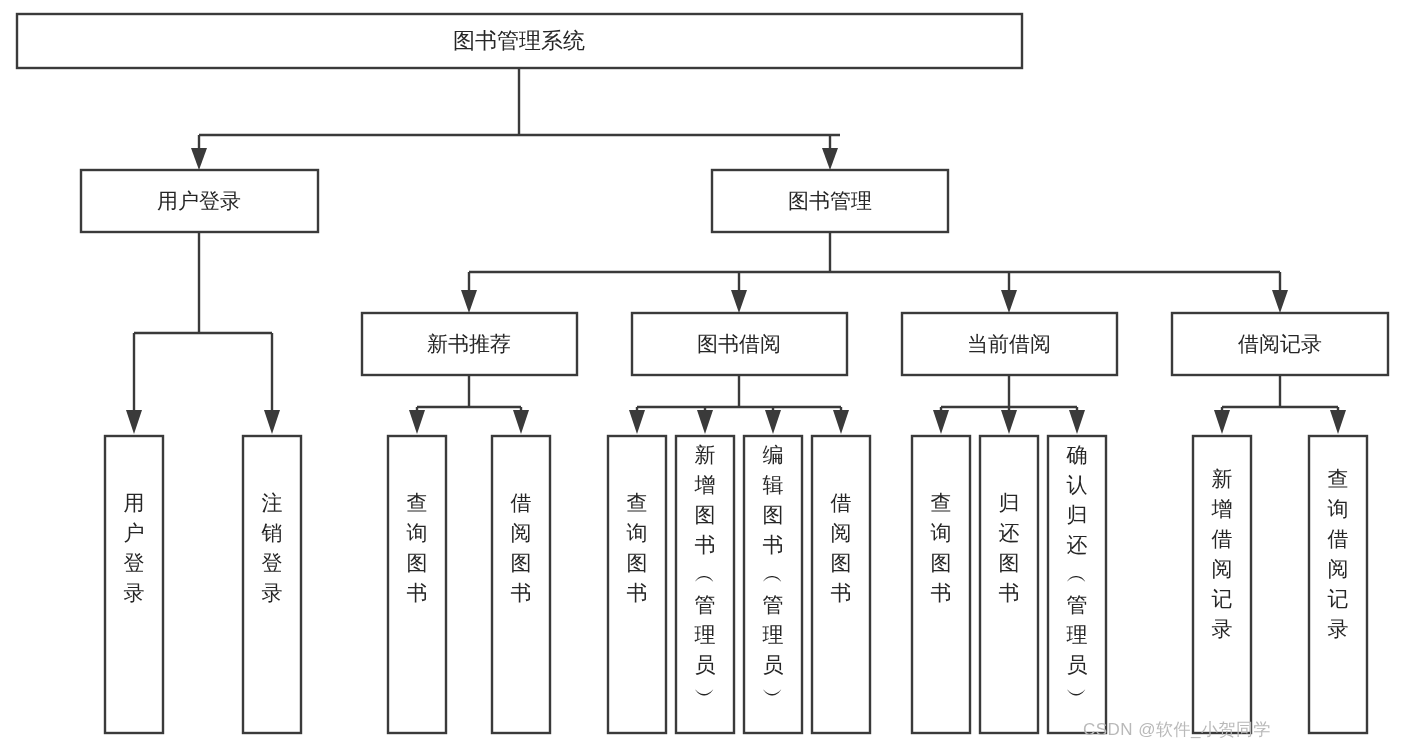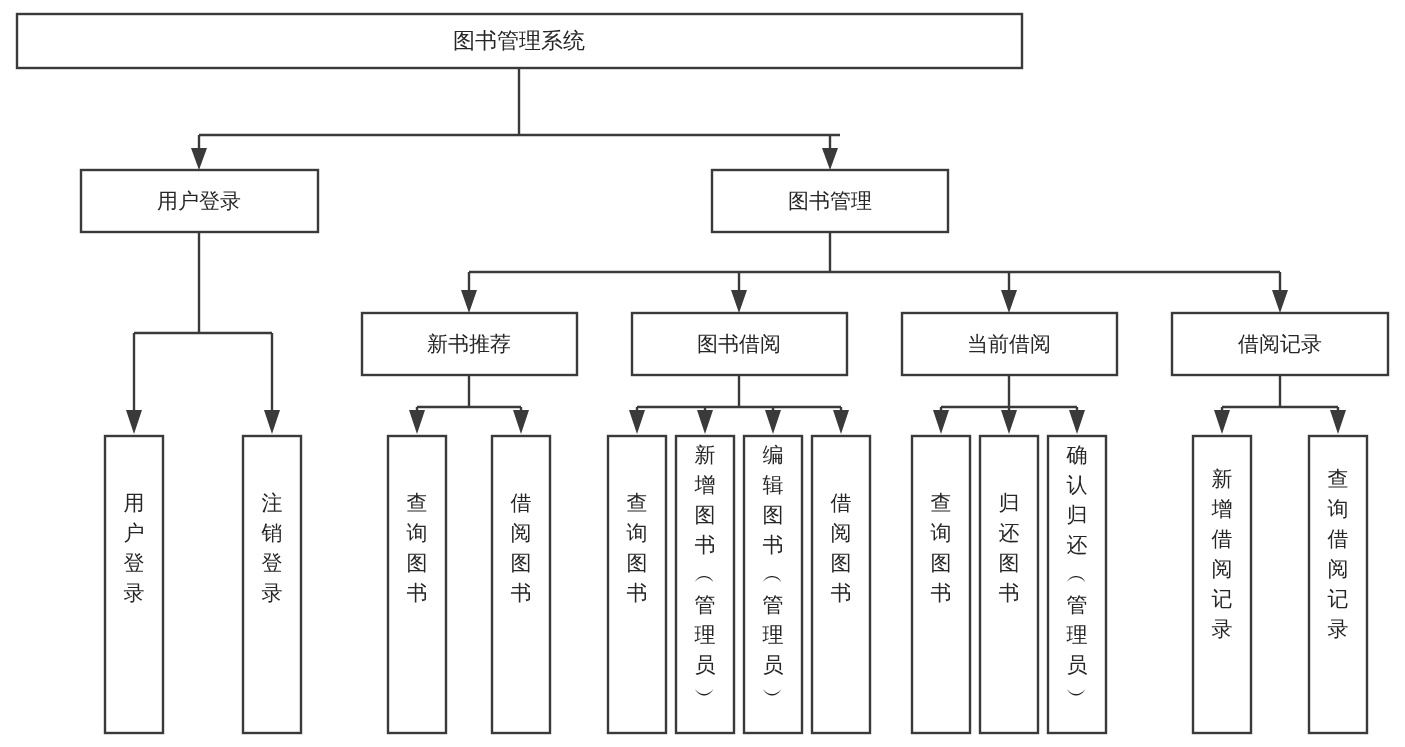--- a/index.html
+++ b/index.html
@@ -191,13 +191,14 @@
     <g>
       <rect class="node-rect" x="1193" y="436" width="58" height="297"></rect>
       <text class="vert-label" x="1222" y="486"><tspan x="1222" dy="0">新</tspan><tspan x="1222" dy="30">增</tspan><tspan x="1222" dy="30">借</tspan><tspan x="1222" dy="30">阅</tspan><tspan x="1222" dy="30">记</tspan><tspan x="1222" dy="30">录</tspan></text>
     </g>
     <g>
       <rect class="node-rect" x="1309" y="436" width="58" height="297"></rect>
       <text class="vert-label" x="1338" y="486"><tspan x="1338" dy="0">查</tspan><tspan x="1338" dy="30">询</tspan><tspan x="1338" dy="30">借</tspan><tspan x="1338" dy="30">阅</tspan><tspan x="1338" dy="30">记</tspan><tspan x="1338" dy="30">录</tspan></text>
     </g>
   </svg>
 
+  <div class="watermark">CSDN @软件_小贺同学</div>
 </div>
 
 </body></html>

